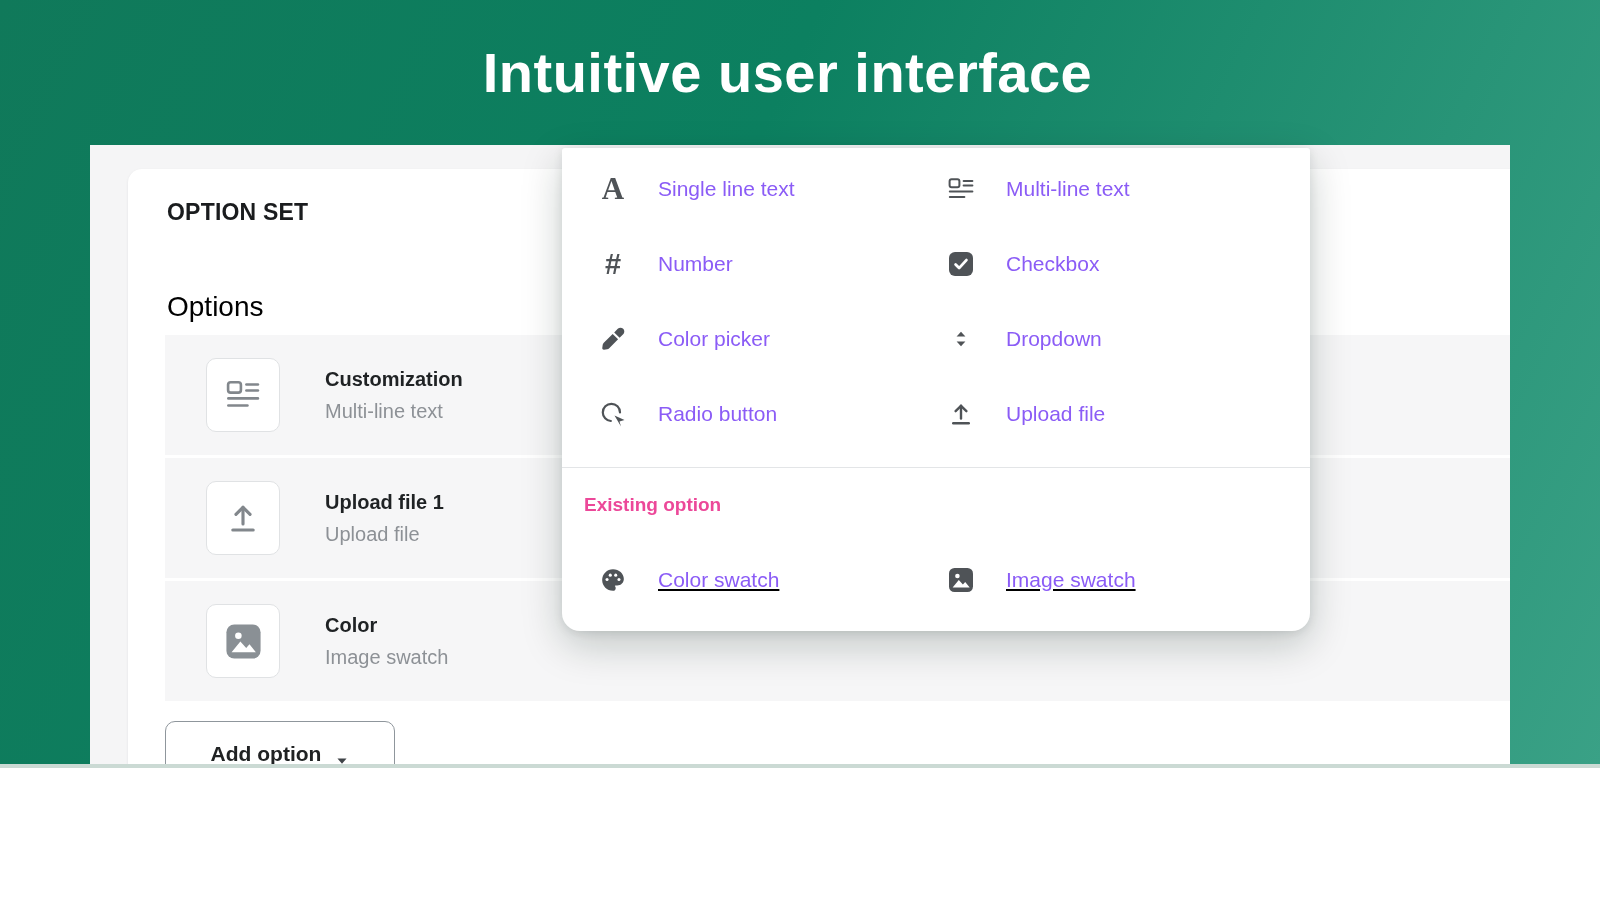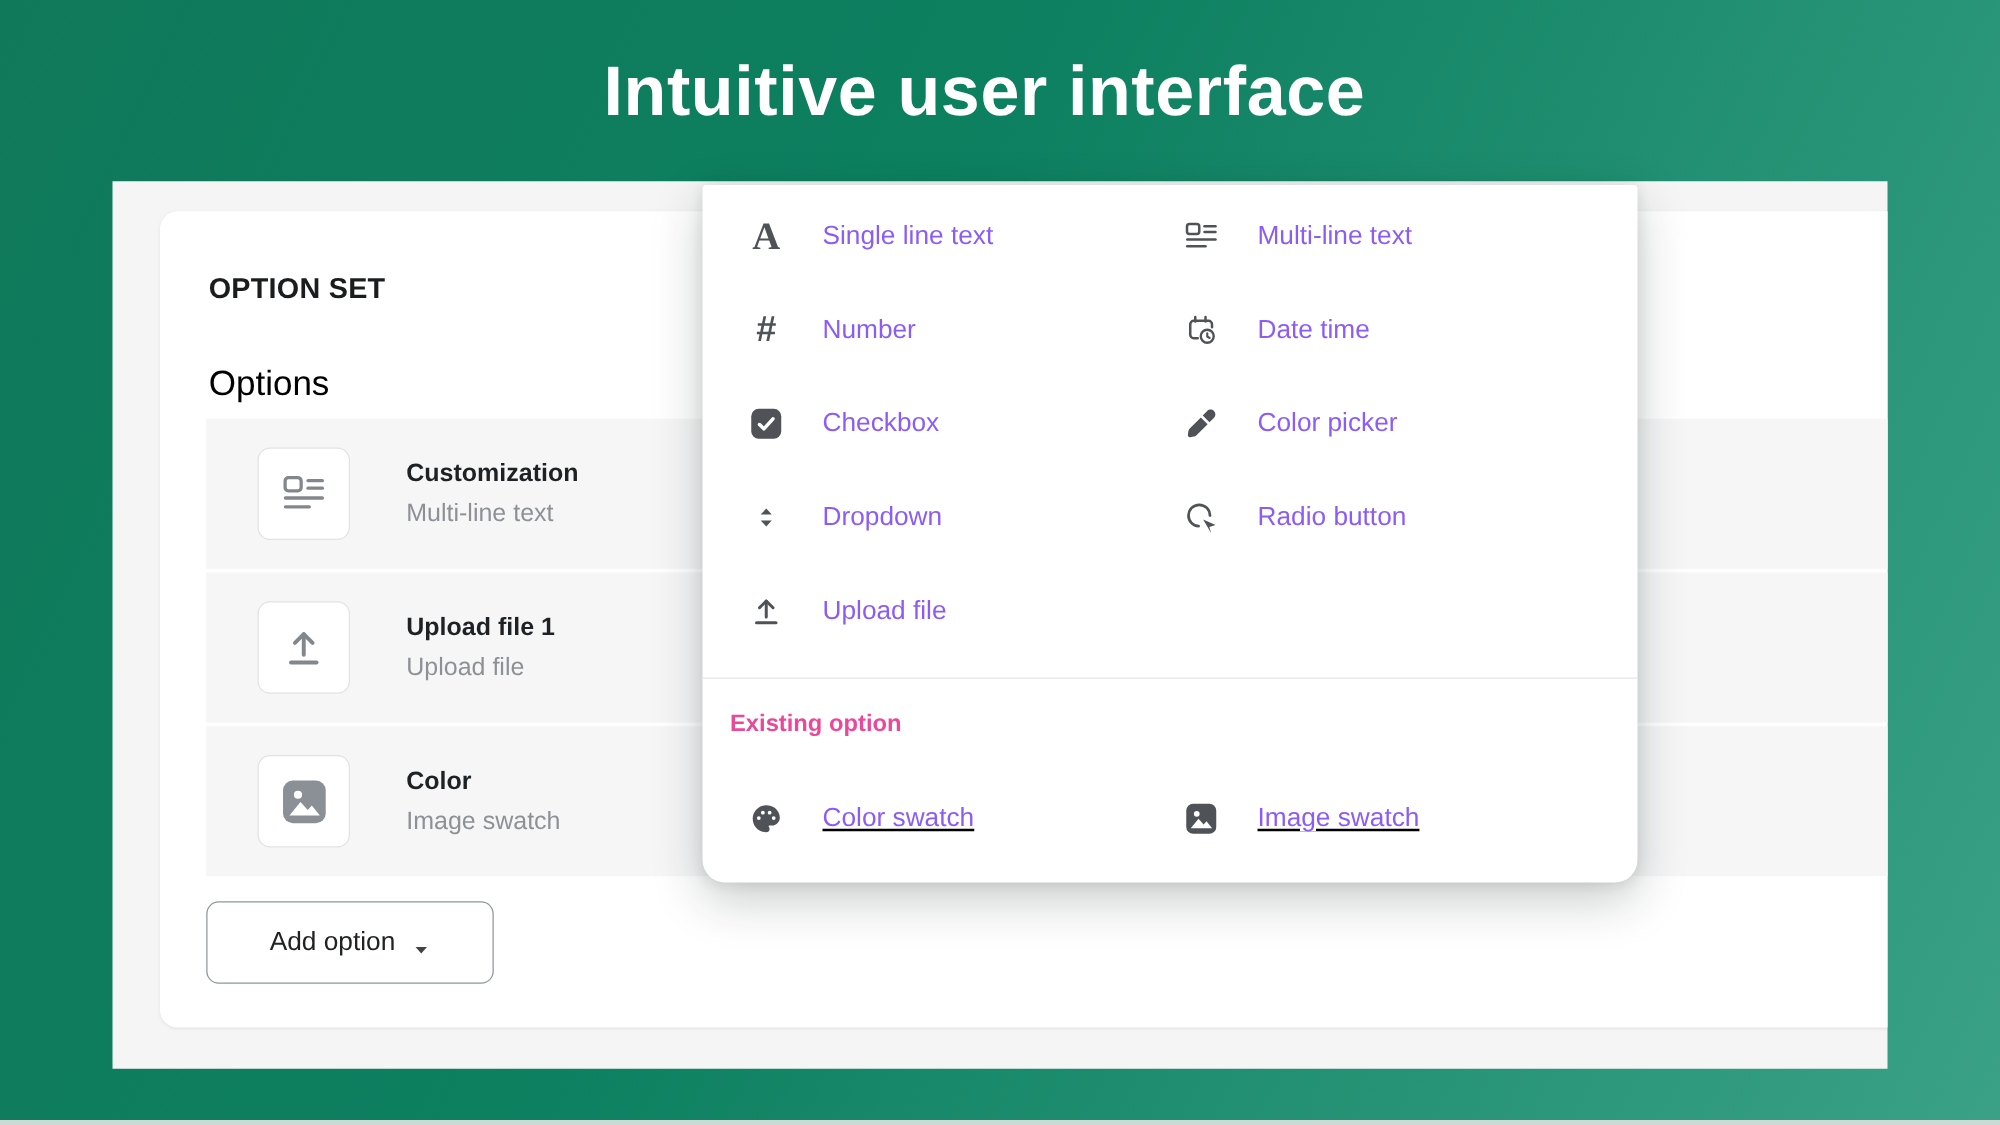--- a/index.html
+++ b/index.html
@@ -1,43 +1,43 @@
 <!DOCTYPE html>
 <html><head>
 <meta charset="utf-8">
 <style>
   html,body{margin:0;padding:0;}
   body{font-family:"Liberation Sans", sans-serif; -webkit-font-smoothing:antialiased;}
-  .stage{position:relative;width:1600px;height:900px;overflow:hidden;
+  .stage{position:relative;width:1600px;height:768px;overflow:hidden;
          background:linear-gradient(115deg,#10795a 0%,#0c8060 42%,#3aa186 100%);}
   .bottom-strip{position:absolute;left:0;bottom:0;width:100%;height:4px;background:#cbdad4;}
 
   .hero-title{position:absolute;top:40px;left:0;width:1575px;text-align:center;
               color:#ffffff;font-size:56px;font-weight:700;letter-spacing:.5px;}
 
   .panel{position:absolute;left:90px;top:145px;width:1420px;height:710px;
          background:#f5f5f6;overflow:hidden;}
 
   .card{position:absolute;left:38px;top:24px;right:-30px;height:653px;background:#ffffff;
         border-radius:14px;box-shadow:0 1px 3px rgba(22,29,37,.08);}
-  .card-heading{position:absolute;left:39px;top:48px;font-size:23px;font-weight:700;color:#1a1c1e;letter-spacing:.2px;}
+  .card-heading{position:absolute;left:39px;top:30px;font-size:23px;font-weight:700;color:#1a1c1e;letter-spacing:.2px;}
   .options-label{position:absolute;left:39px;top:122px;font-size:28px;color:#000000;}
 
   .rows{position:absolute;left:37px;top:166px;right:0;}
   .opt-row{height:120px;background:#f6f6f7;margin-bottom:3px;display:flex;align-items:center;padding-left:41px;box-sizing:border-box;}
   .tile{width:72px;height:72px;background:#ffffff;border:1.5px solid #e0e2e4;border-radius:10px;
         display:flex;align-items:center;justify-content:center;flex:0 0 auto;color:#82878c;}
   .tile svg{display:block;}
   .opt-texts{margin-left:45px;}
   .opt-name{font-size:20px;font-weight:700;color:#1f2224;line-height:26px;}
   .opt-type{font-size:20px;color:#8d9196;line-height:26px;margin-top:6px;}
 
   .add-btn{position:absolute;left:37px;top:552px;width:230px;height:66px;background:#ffffff;
            border:1px solid #8f969c;border-radius:10px;display:flex;align-items:center;justify-content:center;
-           gap:14px;font-size:21px;font-weight:400;color:#202223;cursor:pointer;box-sizing:border-box;}
+           gap:14px;font-size:21px;font-weight:700;color:#202223;cursor:pointer;box-sizing:border-box;}
   .add-btn .caret{width:14px;height:14px;color:#3f4347;margin-top:3px;}
 
   .menu{position:absolute;left:562px;top:148px;width:748px;background:#ffffff;z-index:5;
         border-radius:3px 3px 18px 18px;
         box-shadow:0 14px 40px rgba(10,30,25,.22), 0 2px 10px rgba(10,30,25,.10);
         padding-bottom:14px;box-sizing:border-box;}
   .menu-grid{display:grid;grid-template-columns:348px 1fr;padding-top:3px;}
   .mi{height:75px;display:flex;align-items:center;padding-left:38px;cursor:pointer;}
   .mi .ic{width:26px;height:26px;flex:0 0 auto;color:#4f5357;display:flex;align-items:center;justify-content:center;}
   .mi .ic svg{display:block;width:100%;height:100%;}
@@ -190,28 +190,20 @@
           </span>
         <span class="lbl">Multi-line text</span>
       </div>
 
       <div class="mi">
         <span class="ic">
             <span class="glyph-hash">#</span>
           </span>
         <span class="lbl">Number</span>
       </div>
-      <div class="mi">
-        <span class="ic">
-            <svg>
-              <use href="#sym-datetime"></use>
-            </svg>
-          </span>
-        <span class="lbl">Date time</span>
-      </div>
 
       <div class="mi">
         <span class="ic">
             <svg>
               <use href="#sym-checkbox"></use>
             </svg>
           </span>
         <span class="lbl">Checkbox</span>
       </div>
       <div class="mi">

